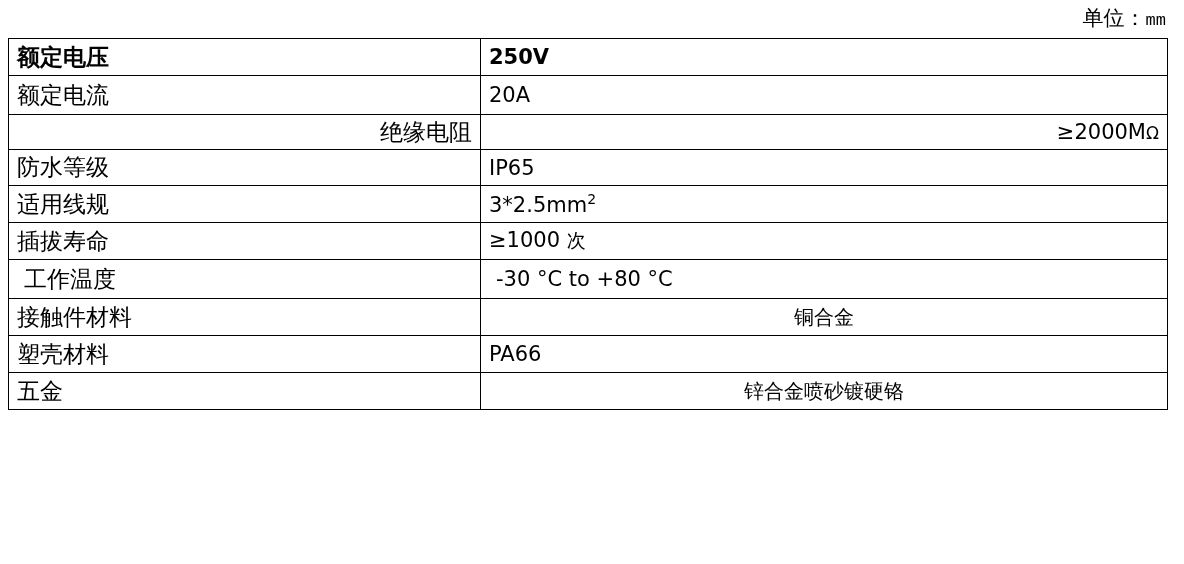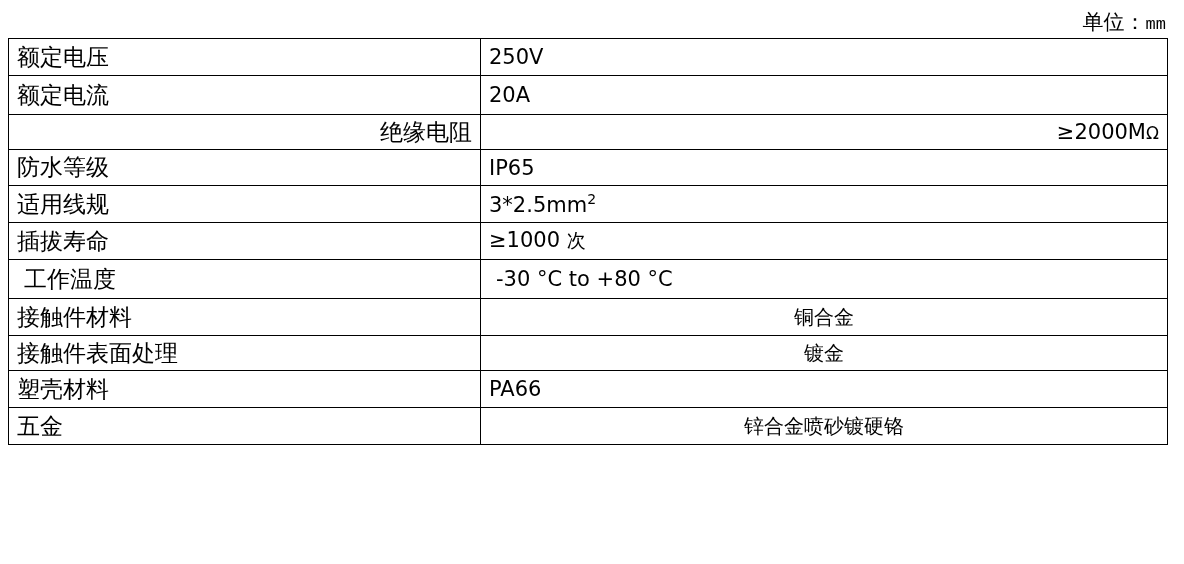--- a/index.html
+++ b/index.html
@@ -19,21 +19,21 @@
     width: 1184px;
     height: 564px;
     box-sizing: border-box;
   }
   .unit-line {
     position: absolute;
     top: 2px;
     right: 18px;
     font-family: "Liberation Serif", serif;
     font-size: 21px;
-    line-height: 40px;
+    line-height: 33px;
     white-space: nowrap;
   }
   .unit-line .unit-value {
     font-family: "Liberation Mono", monospace;
     font-size: 17px;
   }
   table.spec {
     position: absolute;
     top: 38px;
     left: 8px;
@@ -49,21 +49,21 @@
   td.label {
     width: 455px;
     font-family: "Liberation Serif", serif;
     font-size: 23px;
   }
   td.value {
     font-family: "DejaVu Sans", sans-serif;
     font-size: 21px;
   }
   
-  tr.r0 td { height: 36px; }
+  tr.r0 td { height: 36px; font-weight: bold; }
   tr.r1 td { height: 38px; }
   tr.r2 td { height: 36px; }
   tr.r3 td { height: 34px; text-align: right; }
   tr.r4 td { height: 35px; }
   tr.r5 td { height: 36px; }
   tr.r6 td { height: 36px; }
   tr.r7 td { height: 38px; padding-left: 15px; }
   tr.r8 td { height: 36px; margin-left: 47px; }
   tr.r9 td { height: 34px; }
   tr.r10 td { height: 36px; }
@@ -125,24 +125,20 @@
         <td class="value"><span>≥1000 </span><span class="cjk-inline">次</span></td>
       </tr>
       <tr class="r7">
         <td class="label">工作温度</td>
         <td class="value">-30 °C to +80 °C</td>
       </tr>
       <tr class="r8">
         <td class="label">接触件材料</td>
         <td class="value cjk-small">铜合金</td>
       </tr>
-      <tr class="r9">
-        <td class="label">接触件表面处理</td>
-        <td class="value cjk-small">镀金</td>
-      </tr>
       <tr class="r10">
         <td class="label">塑壳材料</td>
         <td class="value">PA66</td>
       </tr>
       <tr class="r11">
         <td class="label">五金</td>
         <td class="value cjk-small">锌合金喷砂镀硬铬</td>
       </tr>
     </tbody>
   </table>

